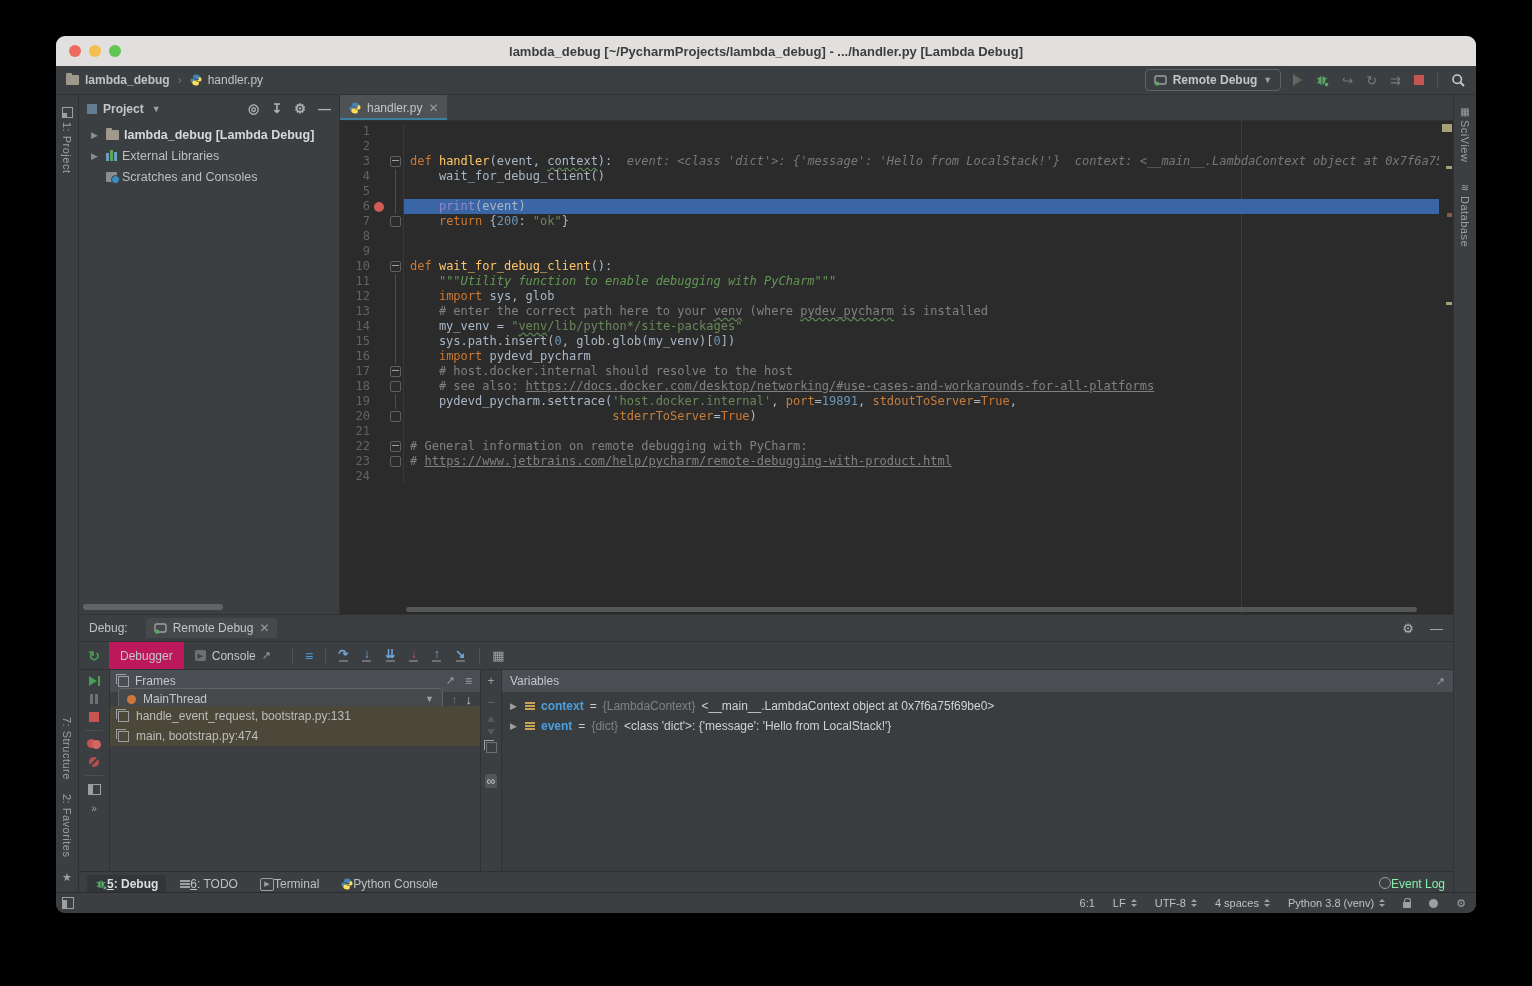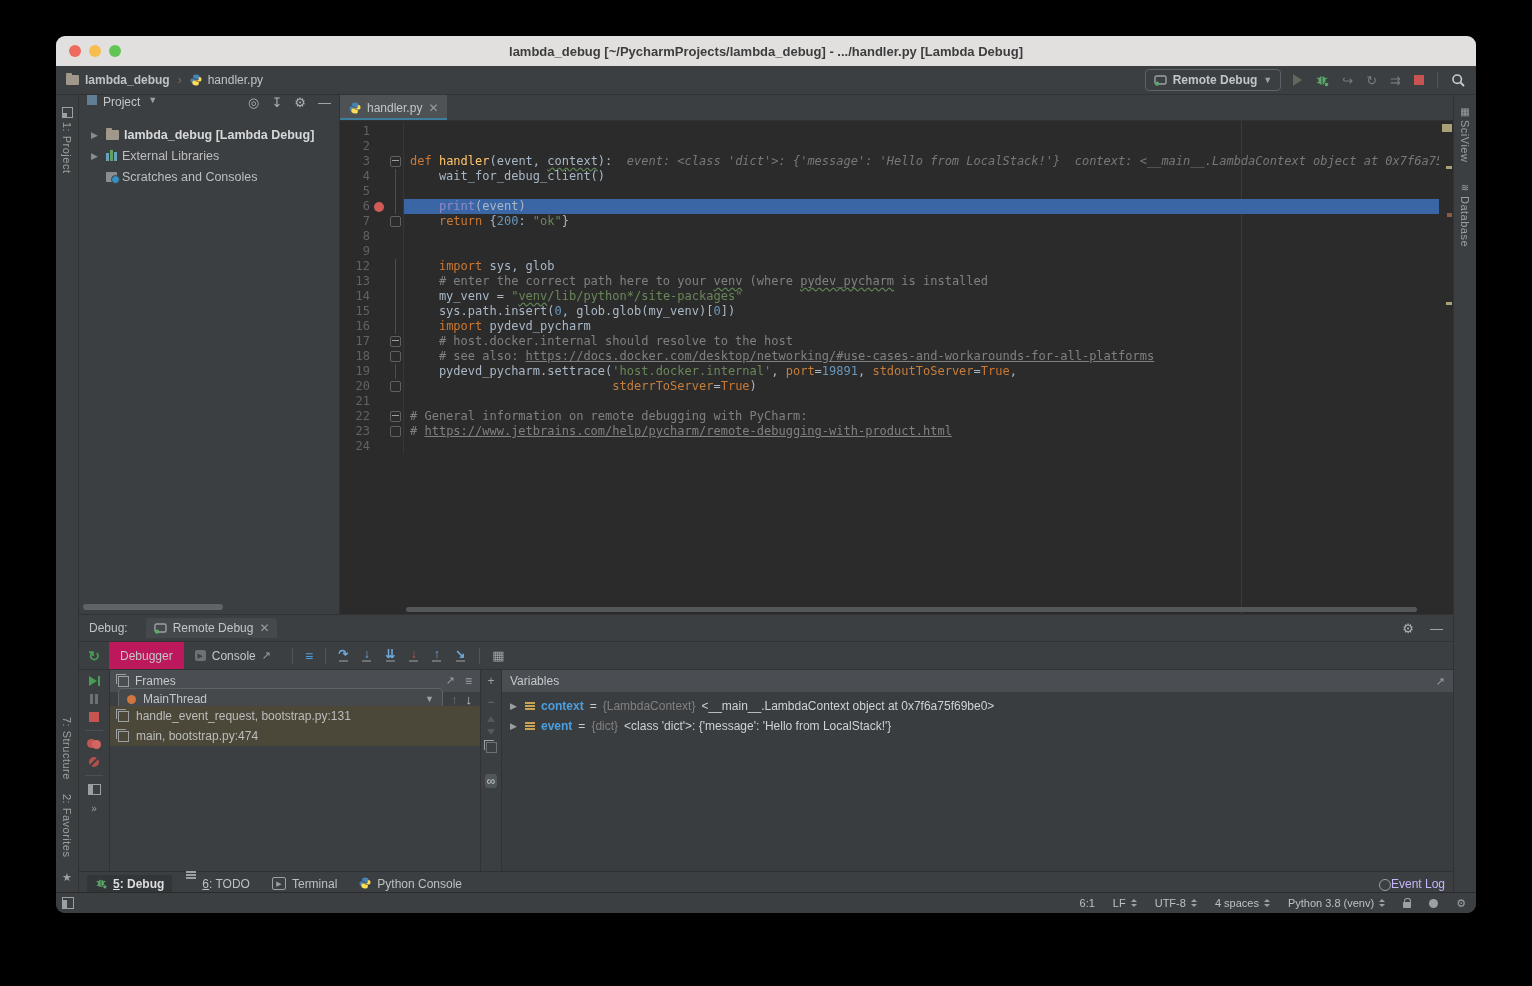--- a/index.html
+++ b/index.html
@@ -35,21 +35,21 @@
   .vtext{writing-mode:vertical-rl;letter-spacing:.5px;white-space:nowrap}
   .stripebot{margin-top:auto;display:flex;flex-direction:column;align-items:center;gap:14px}
   .sq-icon{width:9px;height:9px;border:1px solid #9da0a2;position:relative;margin:4px 0}
   .sq-icon::after{content:"";position:absolute;left:0;bottom:0;width:4px;height:4px;background:#9da0a2}
   .star{color:#9da0a2;font-size:11px}
   .grid-ico,.db-ico{margin:3px 0;color:#9da0a2;font-size:10px}
   .centercol{flex:1;display:flex;flex-direction:column;min-width:0}
   .maincontent{height:519px;display:flex;min-height:0;flex:none}
   
   .project{width:260px;flex:none;border-right:1px solid #323232;display:flex;flex-direction:column;position:relative;background:#3c3f41}
-  .pheader{height:27px;display:flex;align-items:flex-start;padding:0 8px;gap:6px;color:#c3c6c8;font-weight:normal}
+  .pheader{height:27px;display:flex;align-items:center;padding:0 8px;gap:6px;color:#c3c6c8;font-weight:bold}
   .pheadicons{margin-left:auto;display:flex;gap:12px;align-items:center;color:#afb1b3}
   .phico{font-size:13px}
   .ptool-sq{width:10px;height:10px;background:#617e95}
   .ptree{padding-top:2px}
   .trow{height:21px;display:flex;align-items:center;gap:5px;padding-left:12px;color:#bcbec0;font-size:12.5px;white-space:nowrap}
   .tarrow{color:#8a8d90;font-size:9px;width:10px}
   .tindent{width:10px}
   .folder{width:13px;height:10px;background:#a0988a;border-radius:1px;position:relative;flex:none}
   .folder::before{content:"";position:absolute;top:-2px;left:0;width:6px;height:2px;background:#a0988a;border-radius:1px 1px 0 0}
   .libbars{display:flex;gap:1px;align-items:flex-end;height:11px;flex:none}
@@ -164,27 +164,27 @@
   .vlist{padding-top:4px}
   .vrow{height:20px;display:flex;align-items:center;gap:6px;padding-left:8px;white-space:nowrap}
   .vexp{color:#9da0a2;font-size:9px;width:9px}
   .varicon{width:10px;height:2px;background:#c8a356;box-shadow:0 3px 0 #c8a356,0 6px 0 #c8a356;margin-top:-6px;flex:none}
   .vname{color:#4b9fdf;font-weight:bold}
   .veq{color:#c9ccce}
   .vtype{color:#808080}
   .vval{color:#cfd2d4}
   
   .bbar{height:24px;flex:none;border-top:1px solid #2e3133;display:flex;align-items:center;padding:0 8px;gap:6px;background:#3c3f41}
-  .bitem{display:flex;gap:6px;padding:2px 8px;border-radius:3px;color:#bdc0c2}
+  .bitem{display:flex;align-items:center;padding:2px 8px;border-radius:3px;color:#bdc0c2}
   .bitem.active{background:#333638;color:#dcdedf;font-weight:bold}
   .mn{text-decoration:underline}
   .todoico{width:10px;height:2px;background:#9da0a2;box-shadow:0 3px 0 #9da0a2,0 6px 0 #9da0a2;margin-top:-6px}
   .termico{width:12px;height:11px;border:1px solid #9da0a2;border-radius:2px;color:#9da0a2;font-size:7px;
            display:flex;align-items:center;justify-content:center}
-  .elog{margin-left:auto;display:flex;align-items:flex-end;color:#c4b5fd}
+  .elog{margin-left:auto;display:flex;align-items:flex-start;color:#86efac}
   .elogico{width:10px;height:10px;border:1.5px solid #9da0a2;border-radius:50%}
   
   .sbar{height:20px;flex:none;background:#3c3f41;border-top:1px solid #2b2b2b;display:flex;align-items:center;
         padding:0 10px 0 6px;color:#bdc0c2;font-size:11px}
   .swin-icon{width:10px;height:10px;border:1px solid #9da0a2;position:relative}
   .swin-icon::after{content:"";position:absolute;left:0;bottom:0;width:4px;height:8px;background:#9da0a2}
   .sright{margin-left:auto;display:flex;align-items:center;gap:18px}
   .sseg{display:flex;align-items:center;gap:5px}
   .updown{display:inline-flex;flex-direction:column;gap:2px}
   .updown i{width:0;height:0;border-left:3px solid transparent;border-right:3px solid transparent}
@@ -378,20 +378,36 @@
                     <span class="foldcol"></span>
                     <span class="codeln"></span>
                   </div>
                   <div class="line">
                     <span class="lnum">9</span>
                     <span class="bpcol"></span>
                     <span class="foldcol"></span>
                     <span class="codeln"></span>
                   </div>
                   <div class="line">
+                    <span class="lnum">10</span>
+                    <span class="bpcol"></span>
+                    <span class="foldcol">
+                      <span class="foldbox fm"></span>
+                    </span>
+                    <span class="codeln"><span class="tk-k">def </span><span class="tk-f">wait_for_debug_client</span><span class="tk-d">():</span></span>
+                  </div>
+                  <div class="line">
+                    <span class="lnum">11</span>
+                    <span class="bpcol"></span>
+                    <span class="foldcol">
+                      <span class="foldline"></span>
+                    </span>
+                    <span class="codeln"><span class="tk-d">    </span><span class="tk-ds">"""Utility function to enable debugging with PyCharm"""</span></span>
+                  </div>
+                  <div class="line">
                     <span class="lnum">12</span>
                     <span class="bpcol"></span>
                     <span class="foldcol">
                       <span class="foldline"></span>
                     </span>
                     <span class="codeln"><span class="tk-d">    </span><span class="tk-k">import </span><span class="tk-d">sys, glob</span></span>
                   </div>
                   <div class="line">
                     <span class="lnum">13</span>
                     <span class="bpcol"></span>

